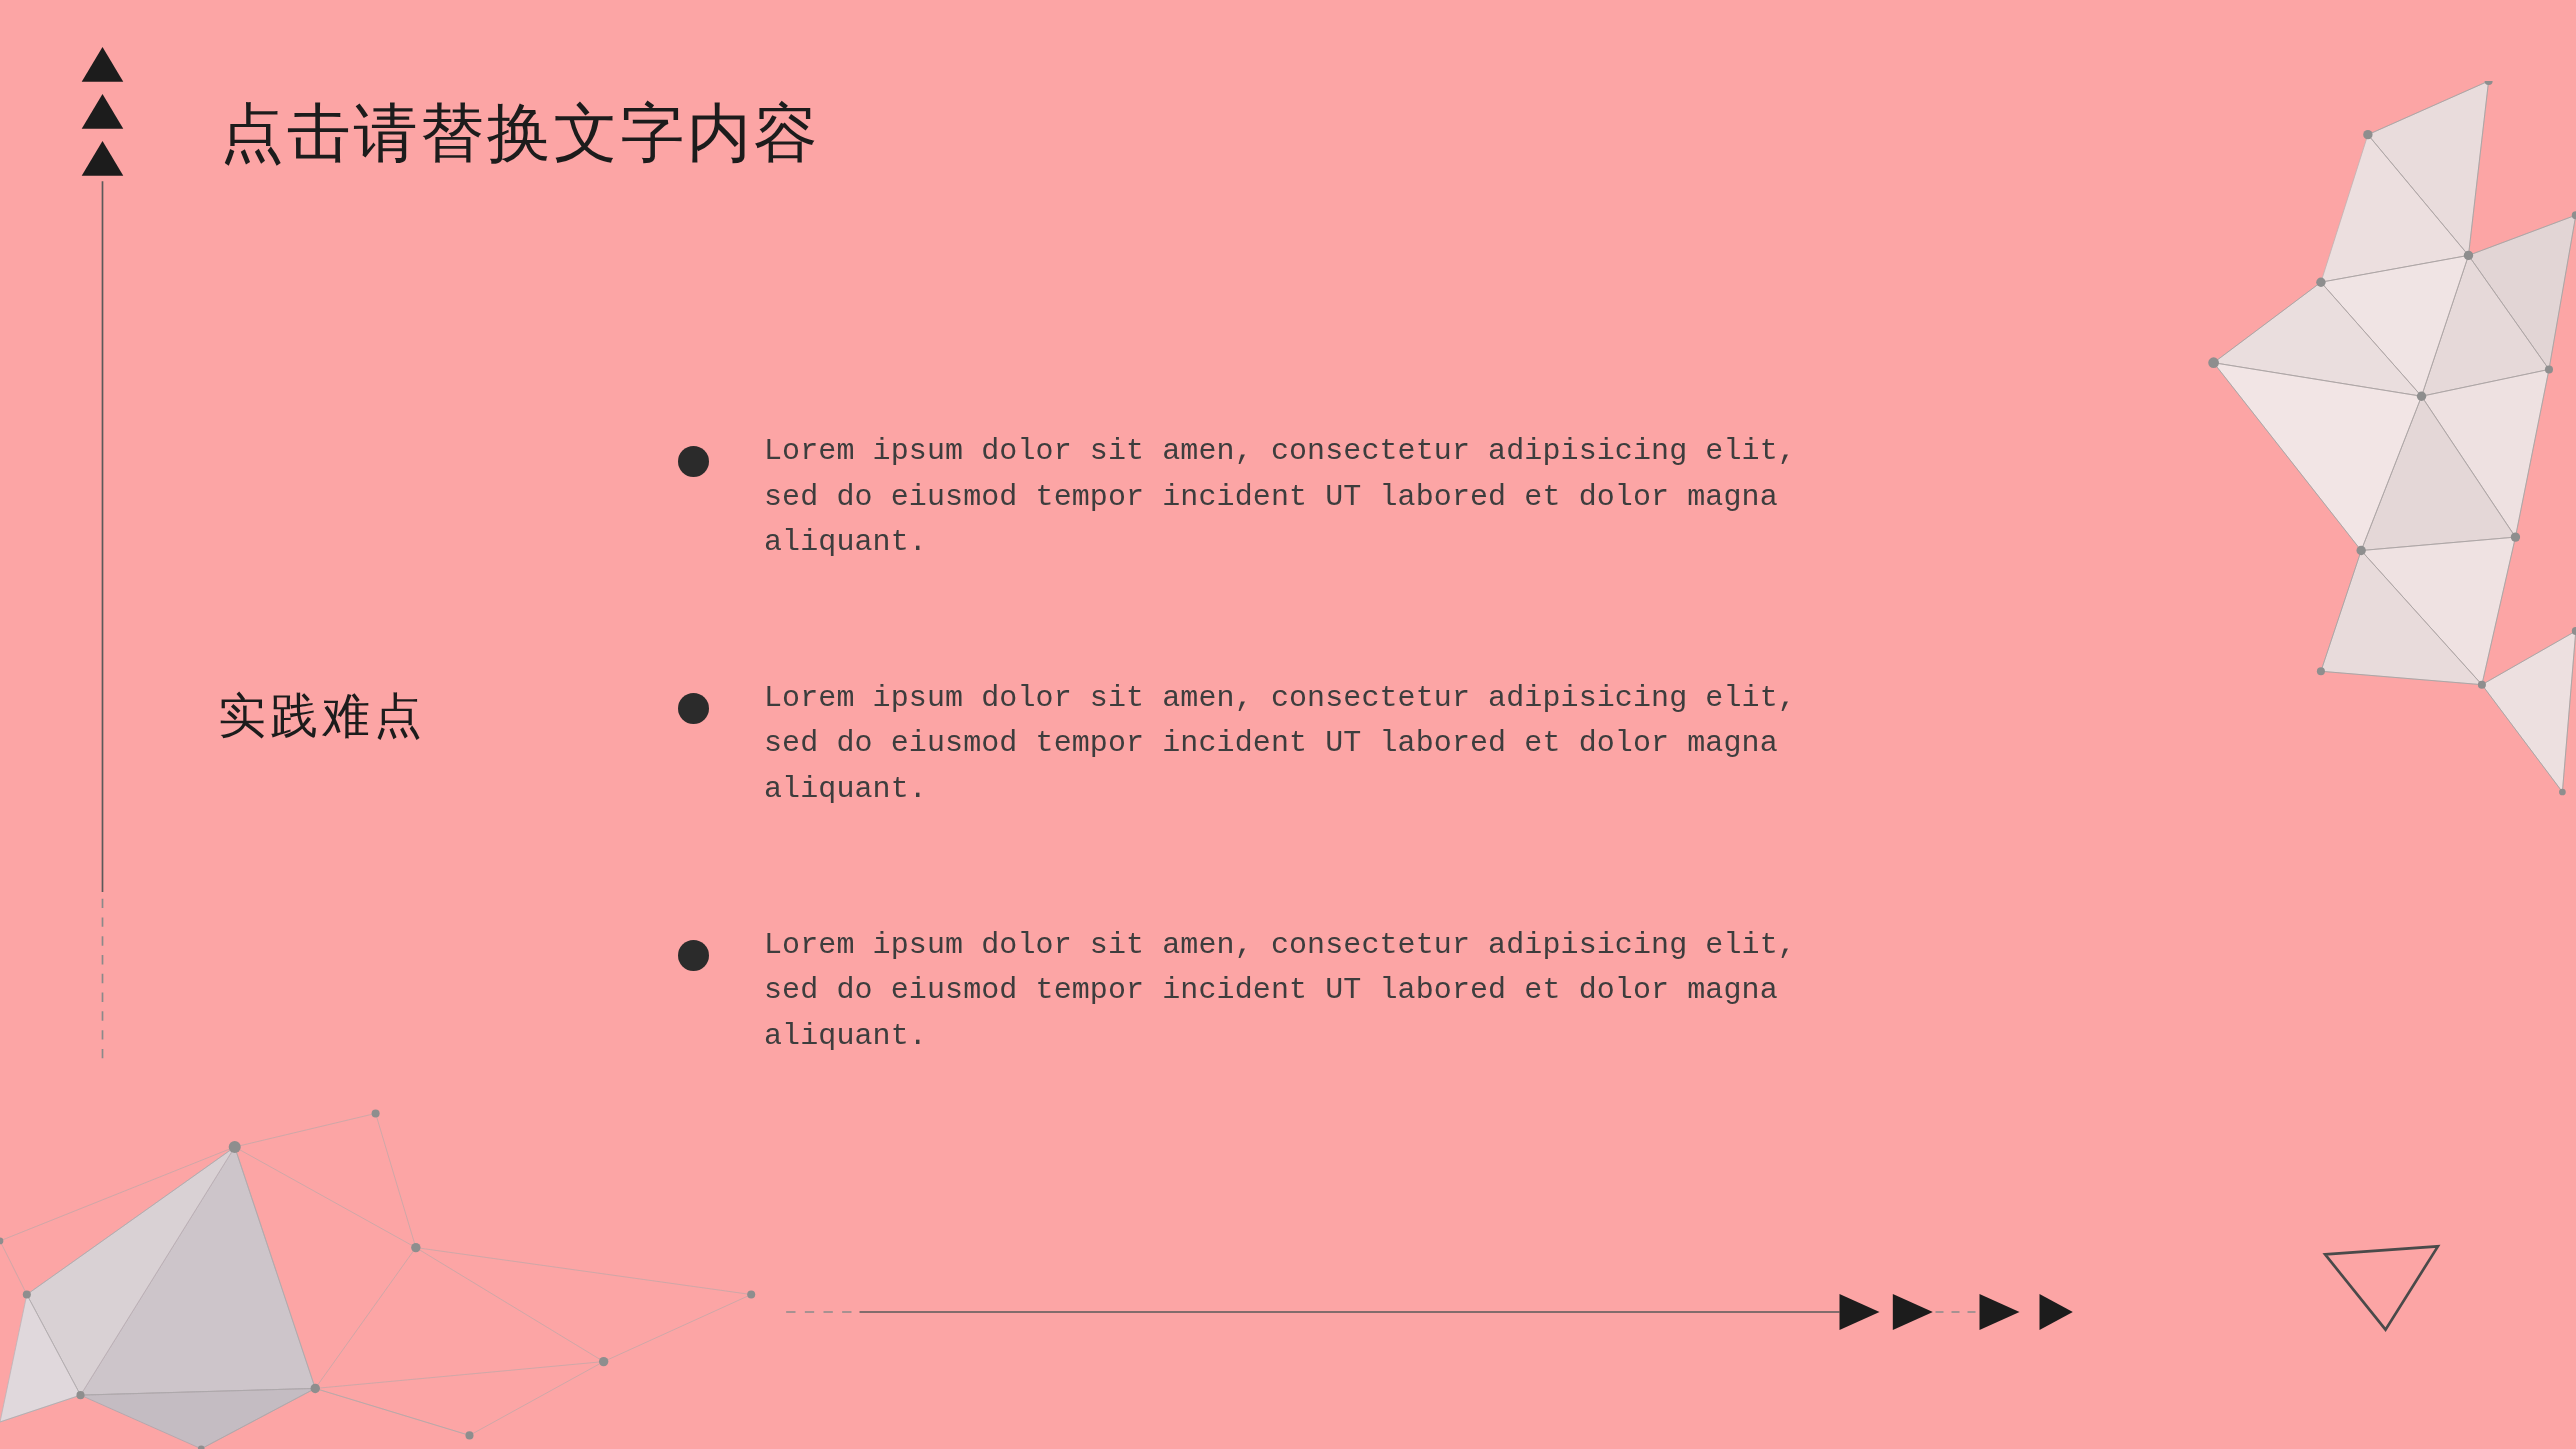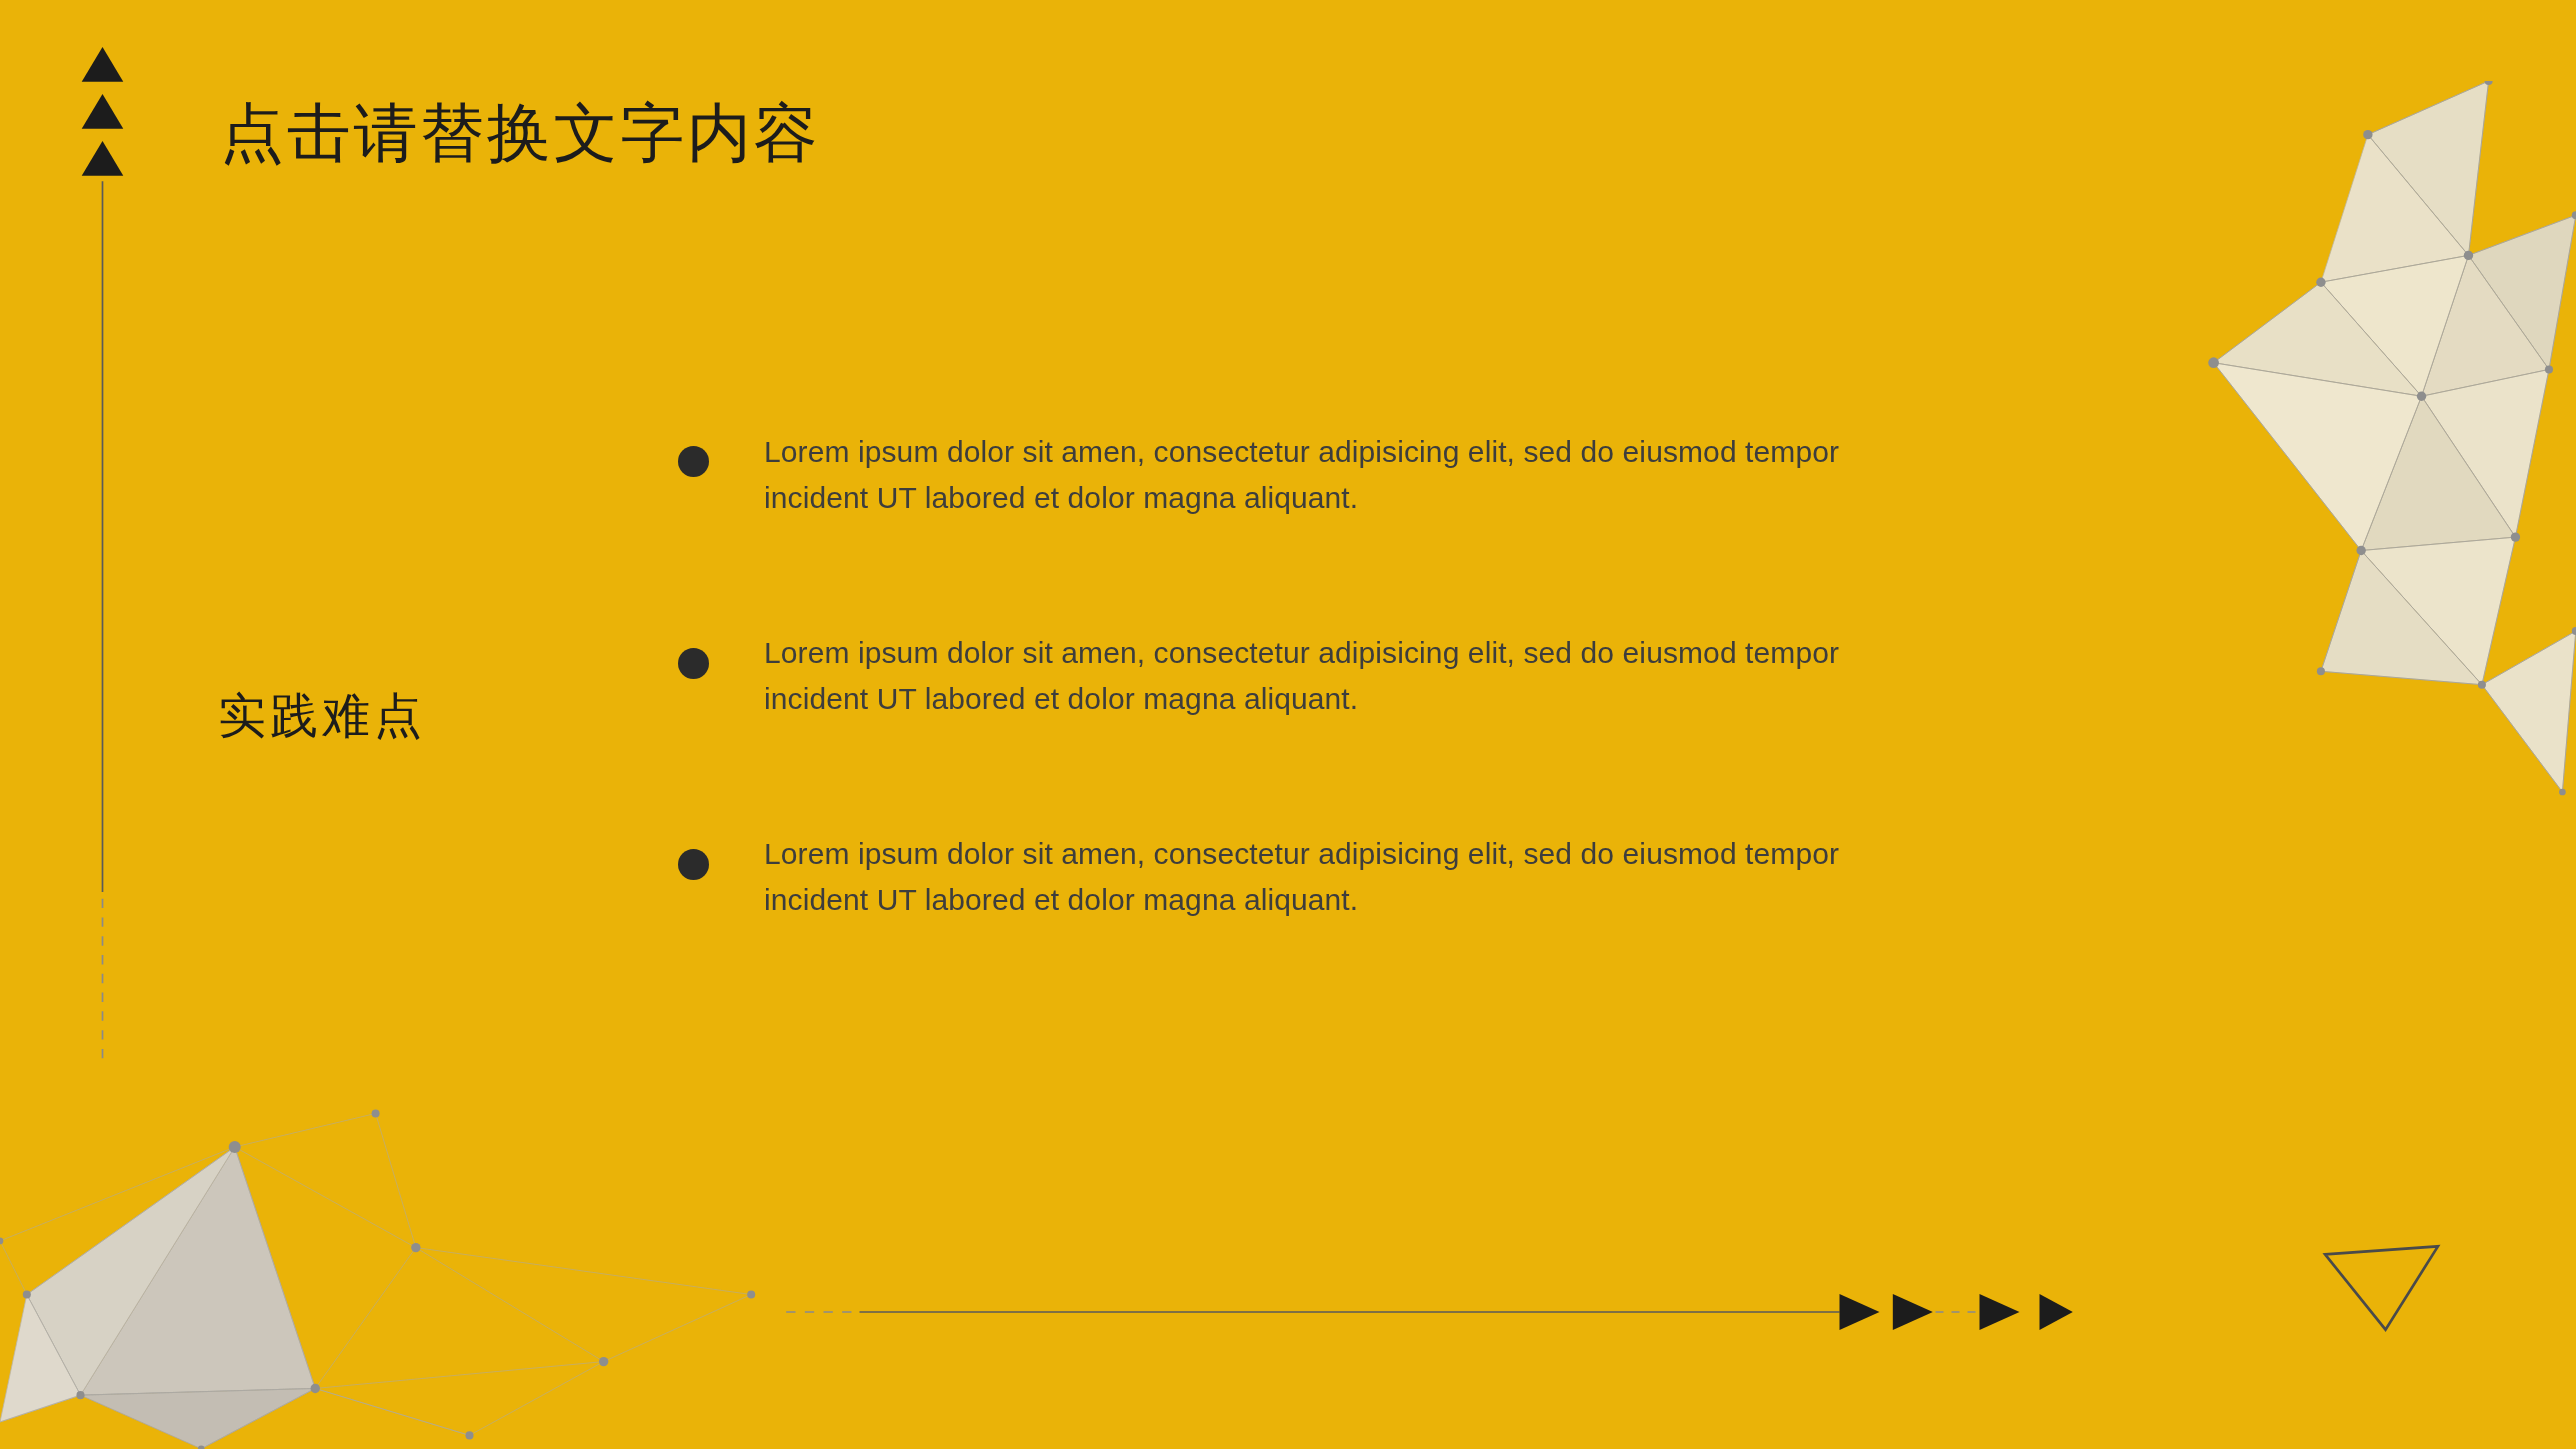--- a/index.html
+++ b/index.html
@@ -11,21 +11,21 @@
     width: 2576px;
     height: 1449px;
     overflow: hidden;
     font-family: "Liberation Sans", sans-serif;
   }
 
   .slide {
     position: relative;
     width: 2576px;
     height: 1449px;
-    background: #eab308;
+    background: #fca5a5;
     overflow: hidden;
   }
 
   
   .deco {
     position: absolute;
     pointer-events: none;
   }
   .deco-right {
     top: 81px;
@@ -103,21 +103,21 @@
     flex: 0 0 auto;
     width: 31px;
     height: 31px;
     border-radius: 50%;
     background: #2b2b2b;
     margin-top: 17.4px;
     margin-right: 55px;
   }
   .bullet-text {
     flex: 1 1 auto;
-    font-family: Liberation Sans, sans-serif;
+    font-family: Liberation Mono, monospace;
     font-size: 30px;
     line-height: 1.52;
     color: #3d3d3d;
     letter-spacing: 0.1px;
   }
 
   
   .bottom-rail {
     position: absolute;
     left: 782px;

